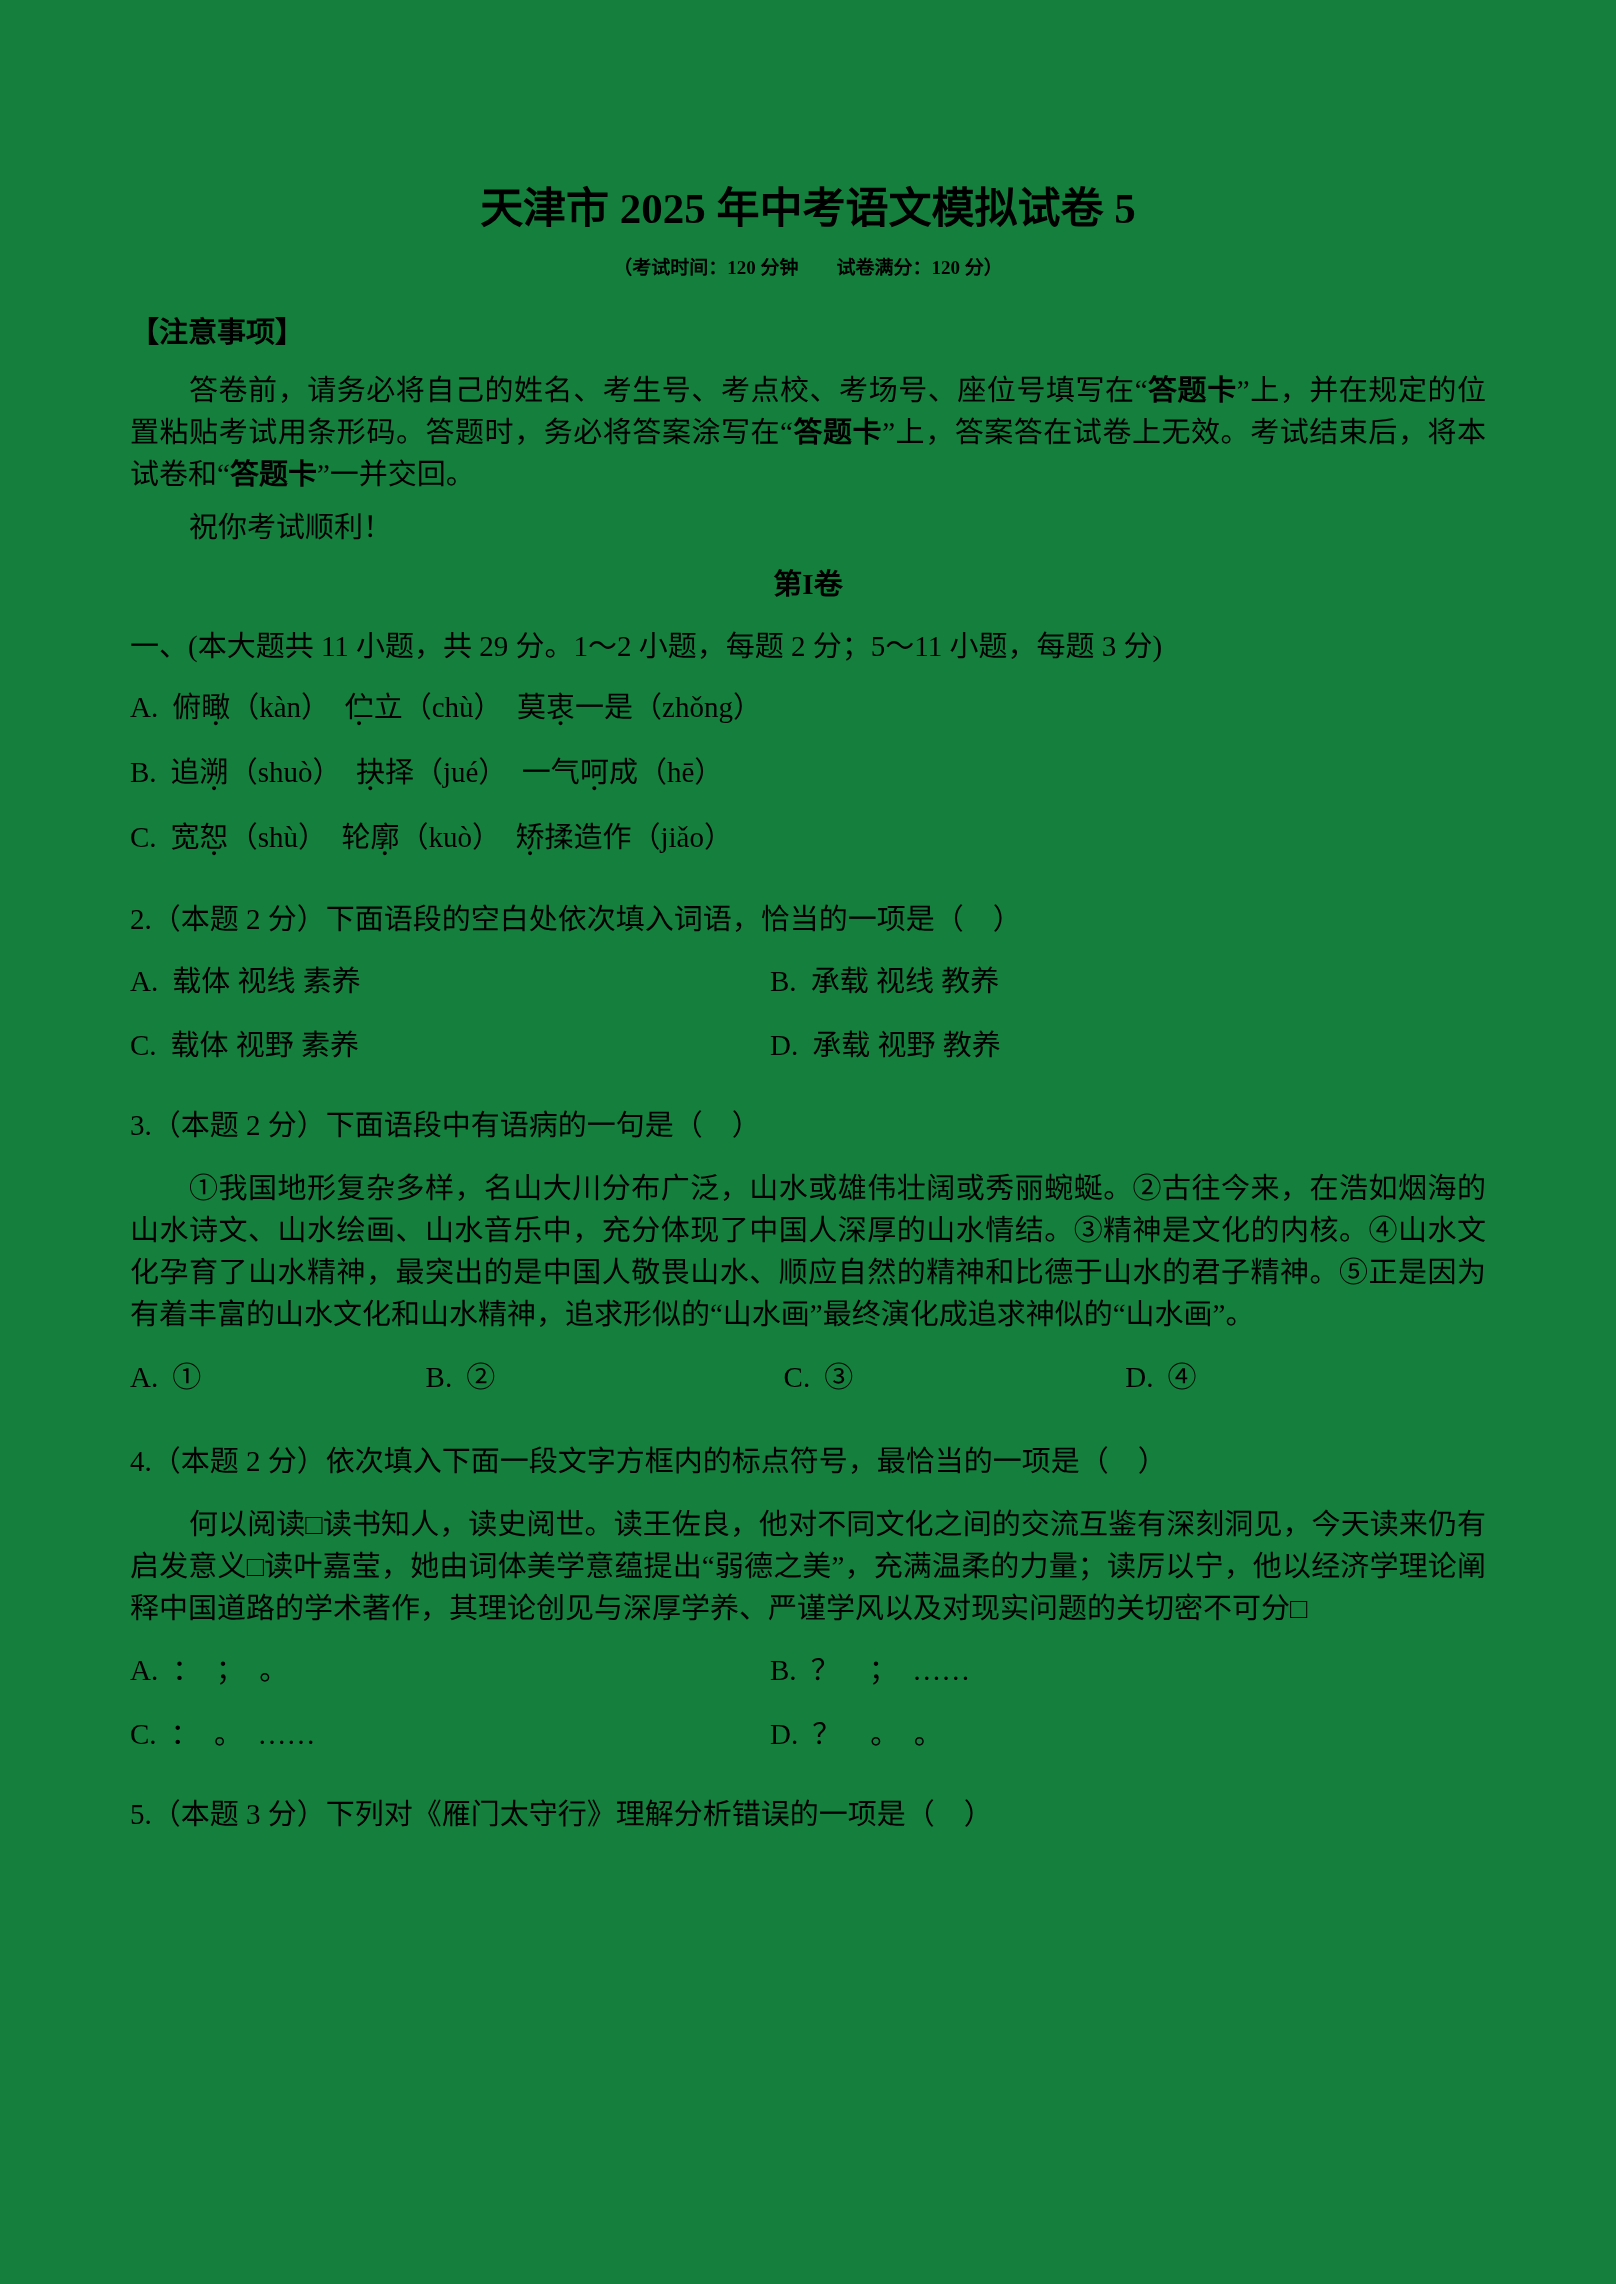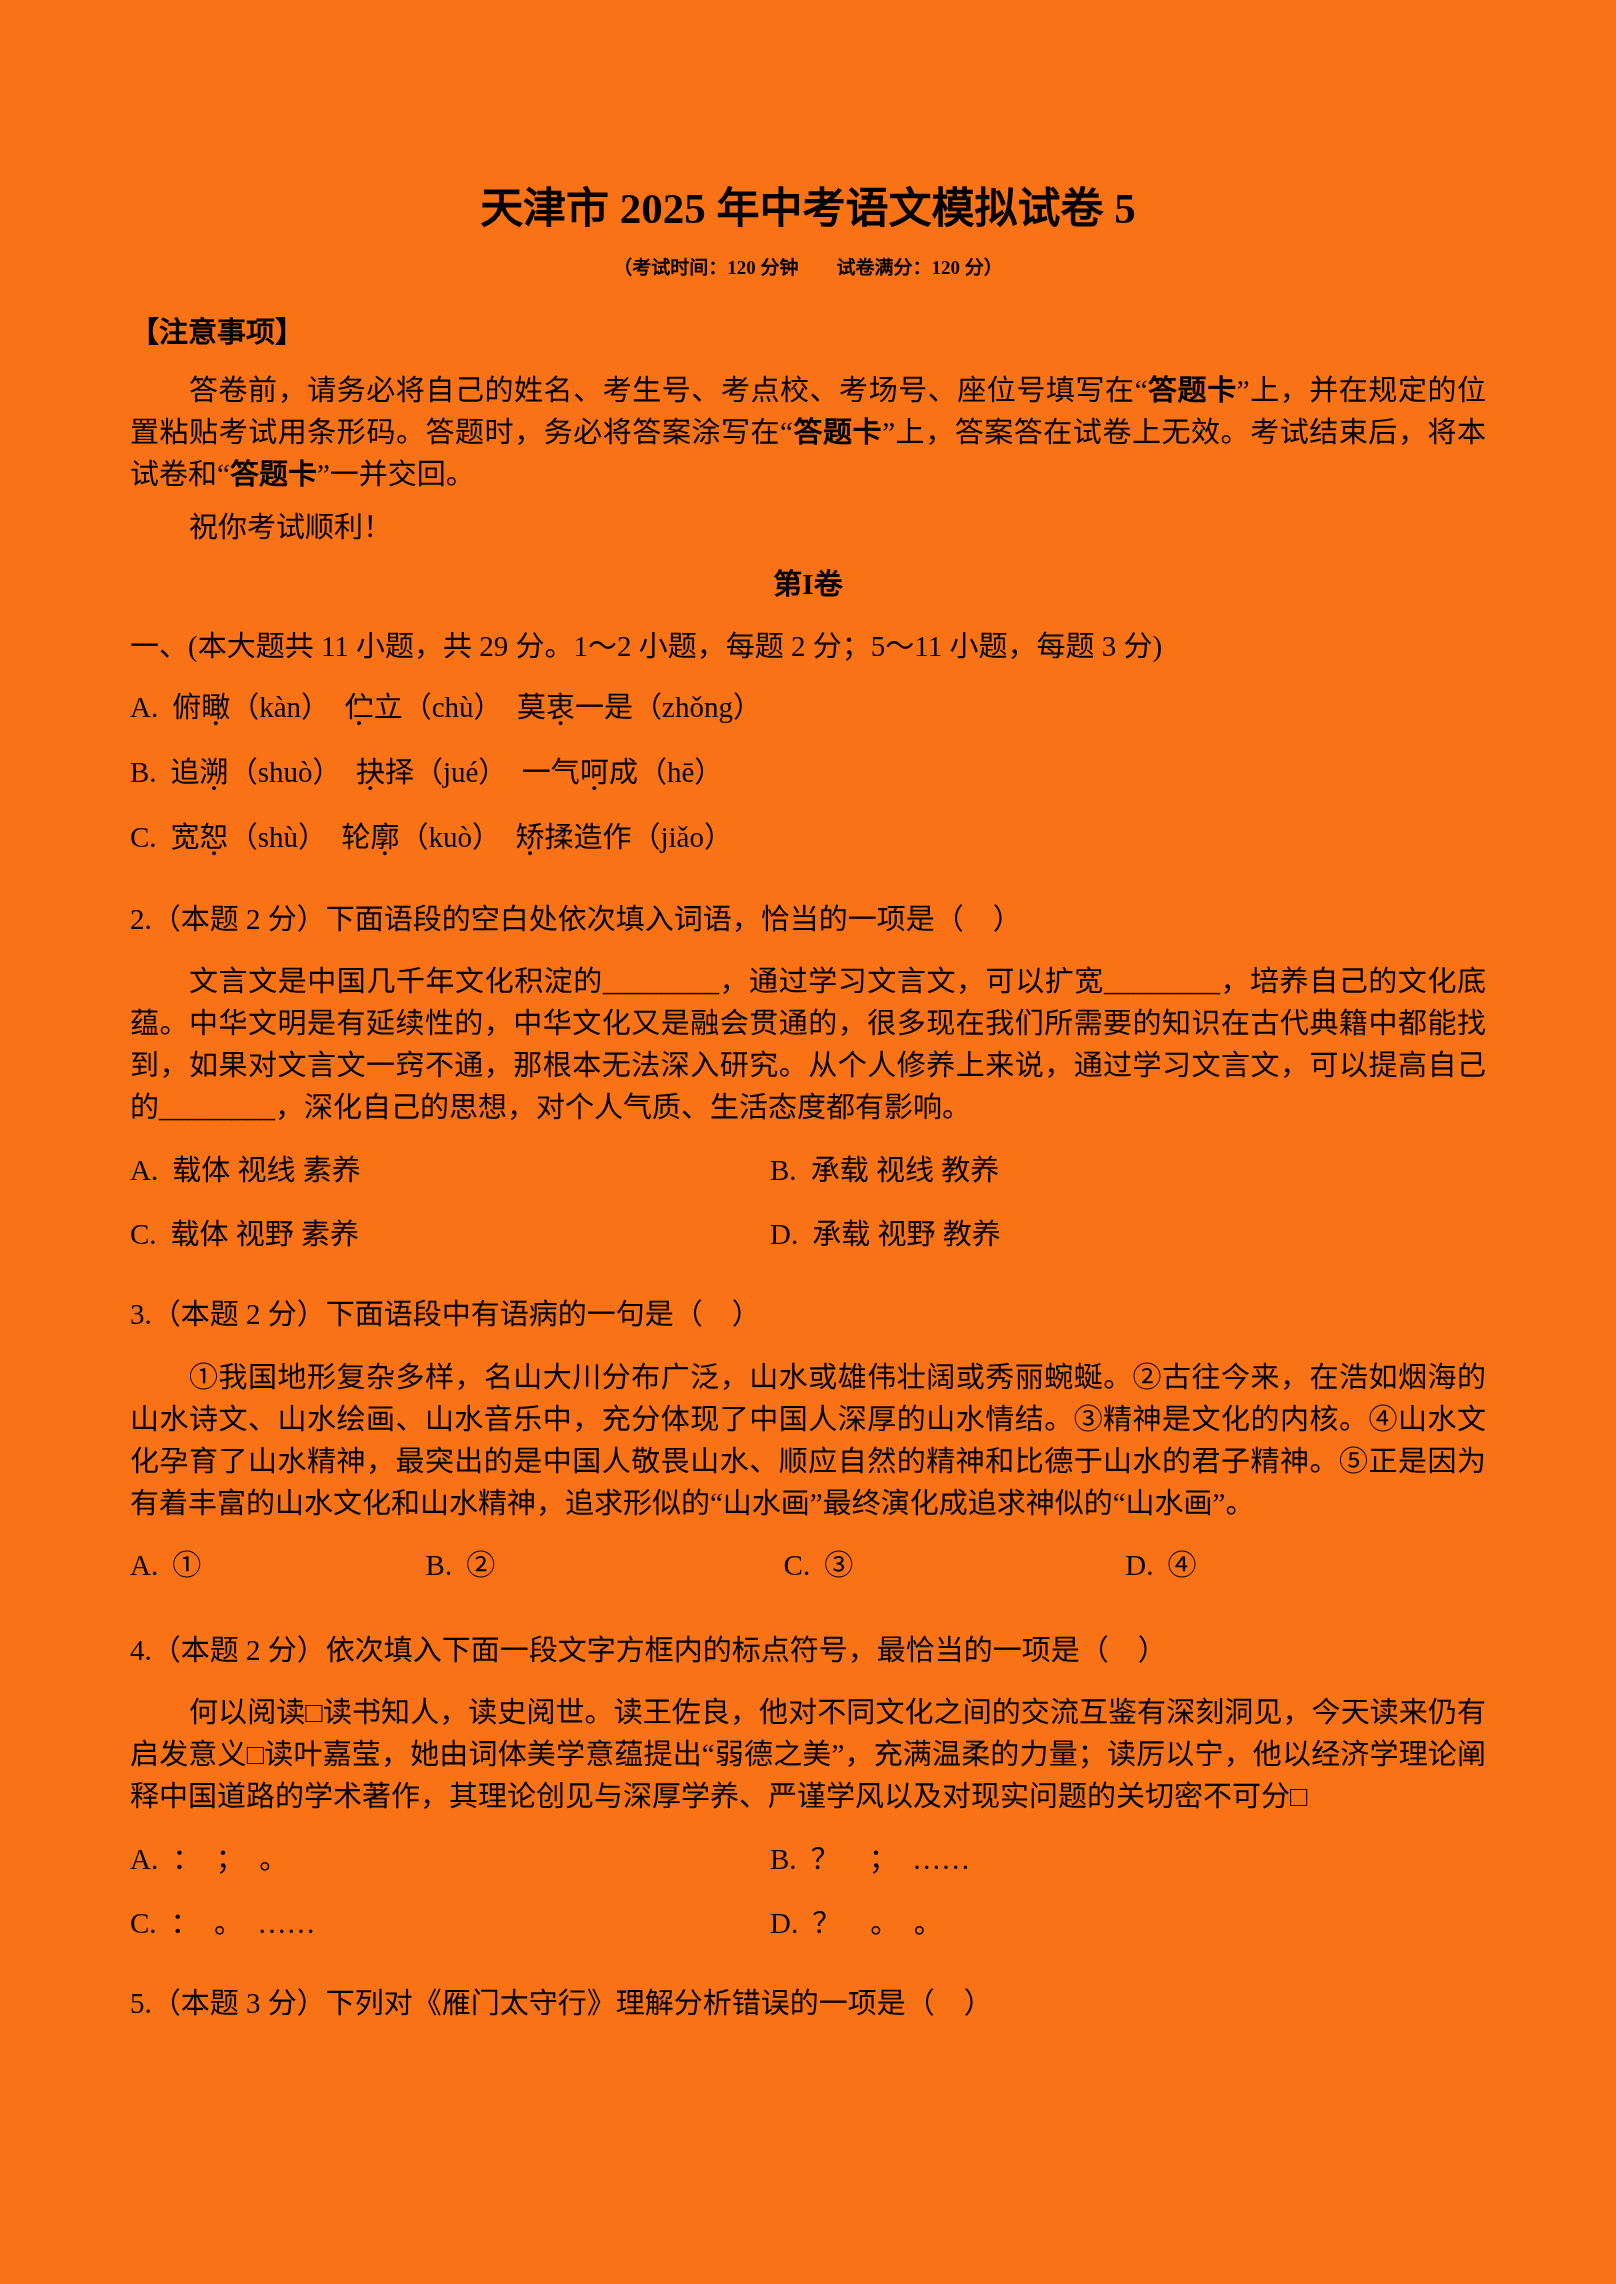--- a/index.html
+++ b/index.html
@@ -14,21 +14,21 @@
     font-family: "Liberation Serif", "DejaVu Serif", serif;
     font-size: 29px;
   }
   .page {
     box-sizing: border-box;
     width: 1616px;
     min-height: 2284px;
     padding: 183px 130px 43px 130px;
     display: flex;
     flex-direction: column;
-    background: #f97316;
+    background: #15803d;
   }
   .title {
     font-size: 43px;
     line-height: 52px;
     font-weight: bold;
     text-align: center;
     margin: 0 0 12px 0;
   }
   .subtitle {
     font-size: 19px;
@@ -113,21 +113,20 @@
 
   <div class="opt"><span class="opt-label">A.</span><span>俯<span class="dotchar">瞰</span>（kàn）　<span class="dotchar">伫</span>立（chù）　莫<span class="dotchar">衷</span>一是（zhǒng）</span></div>
 
   <div class="opt"><span class="opt-label">B.</span><span>追<span class="dotchar">溯</span>（shuò）　<span class="dotchar">抉</span>择（jué）　一气<span class="dotchar">呵</span>成（hē）</span></div>
 
   <div class="opt"><span class="opt-label">C.</span><span>宽<span class="dotchar">恕</span>（shù）　轮<span class="dotchar">廓</span>（kuò）　<span class="dotchar">矫</span>揉造作（jiǎo）</span></div>
 
 
   <div class="qstem qgap"><span>2.</span><span>（本题 2 分）</span><span>下面语段的空白处依次填入词语，恰当的一项是（　）</span></div>
 
-  <p class="qpara">文言文是中国几千年文化积淀的________，通过学习文言文，可以扩宽________，培养自己的文化底蕴。中华文明是有延续性的，中华文化又是融会贯通的，很多现在我们所需要的知识在古代典籍中都能找到，如果对文言文一窍不通，那根本无法深入研究。从个人修养上来说，通过学习文言文，可以提高自己的________，深化自己的思想，对个人气质、生活态度都有影响。</p>
 
   <div class="opt-grid-2">
     <div><span class="opt-label">A.</span><span>载体 视线 素养</span></div>
     <div><span class="opt-label">B.</span><span>承载 视线 教养</span></div>
   </div>
 
   <div class="opt-grid-2">
     <div><span class="opt-label">C.</span><span>载体 视野 素养</span></div>
     <div><span class="opt-label">D.</span><span>承载 视野 教养</span></div>
   </div>

